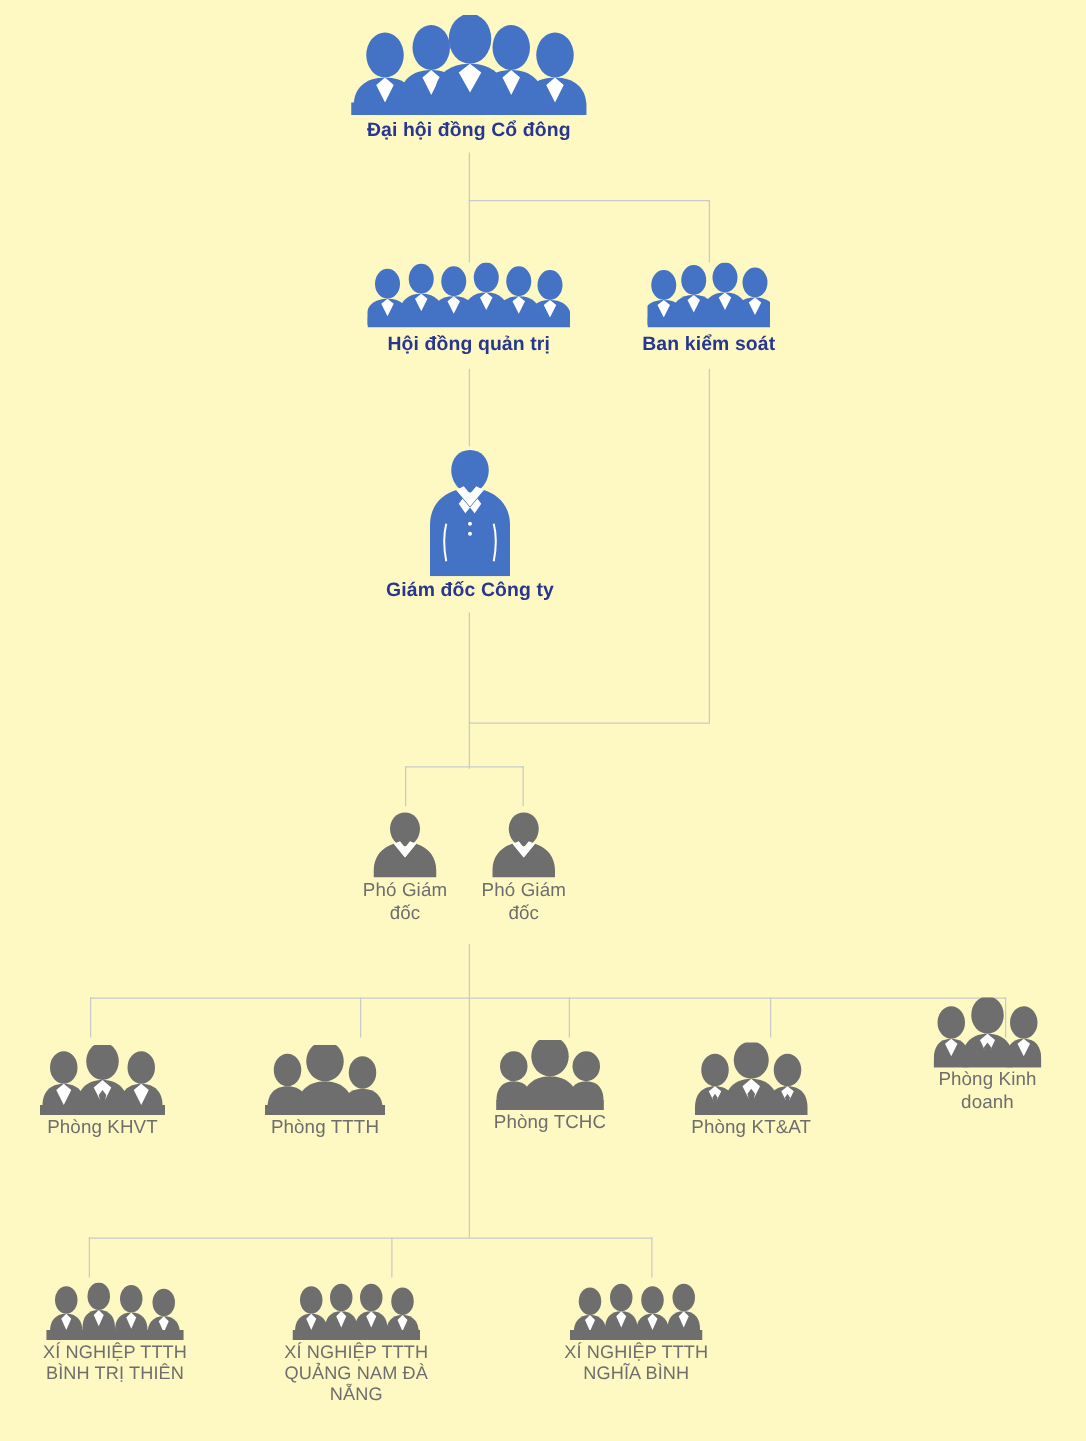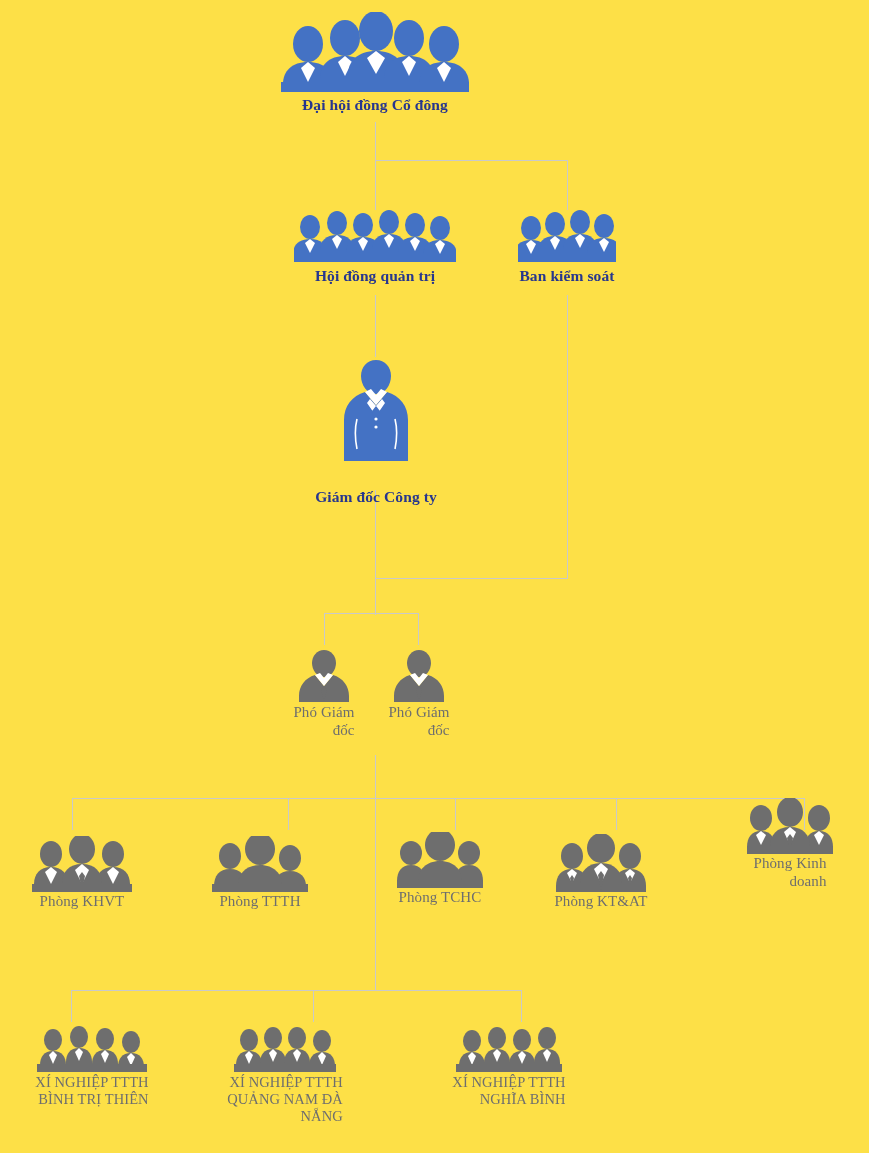--- a/index.html
+++ b/index.html
@@ -6,22 +6,21 @@
   body{
     font-family:"Liberation Sans","DejaVu Sans",sans-serif;
     -webkit-font-smoothing:antialiased;
   }
   #chart{
     position:relative;
     width:869px;
     height:1153px;
     margin:0;
     overflow:hidden;
-    background:#fde047;
-    font-family:Liberation Serif, serif;
+    background:#fef9c3;
   }
   
   .ln{position:absolute;background:#c9c9c9;}
   .ln.v{width:1px;}
   .ln.h{height:1px;}
 
   
   .node{
     position:absolute;
     display:flex;
@@ -29,21 +28,21 @@
     align-items:center;
     text-align:center;
   }
   .node .icon{display:block;line-height:0;}
   .node .lbl{
     white-space:pre-line;
     line-height:1.18;
     letter-spacing:.1px;
   }
   .blue .lbl{color:#27368e;font-weight:bold;}
-  .gray .lbl{color:#6e6e6e;font-weight:normal;text-align:right;}
+  .gray .lbl{color:#6e6e6e;font-weight:normal;}
 
   
   .t-assembly .lbl{font-size:15.5px;margin-top:4px;}
   .t-board .lbl{font-size:15.5px;margin-top:5px;}
   .t-director .lbl{font-size:15.5px;margin-top:3px;}
   .t-deputy .lbl{font-size:15px;margin-top:2px;}
   .t-dept .lbl{font-size:15px;margin-top:1px;}
   .t-unit .lbl{font-size:14.5px;margin-top:2px;}
 </style>
 </head>
@@ -157,21 +156,21 @@
           <ellipse cx="86" cy="16" rx="10" ry="12"></ellipse>
           <path d="M86 28c-11 0-17 6-17 15v7h34v-7c0-9-6-15-17-15z"></path>
           <path d="M86 28l-5 4 5 10 5-10z" fill="#ffffff"></path>
           <rect x="0" y="44" width="98" height="8"></rect>
         </g>
       </svg>
     </span>
     <span class="lbl">Ban kiểm soát</span>
   </div>
 
-  <div class="node blue t-director" style="left:286px;top:357px;width:180px;gap:24px;">
+  <div class="node blue t-director" style="left:286px;top:357px;width:180px;">
     <span class="icon">
       <svg width="74" height="104" viewBox="0 0 74 104" xmlns="http://www.w3.org/2000/svg">
         <g fill="#4472c4">
 
           <path d="M37 3c-9 0-15 7-15 16s6 18 15 18 15-9 15-18S46 3 37 3z"></path>
 
           <path d="M26 35C13 39 5 49 5 63v41h64V63c0-14-8-24-21-28l-11 13-11-13z"></path>
 
           <path d="M26 35l11 13 11-13-6-3-5 6-5-6z" fill="#ffffff"></path>
           <path d="M31 42l6 7 6-7 3 4-9 13-9-13z" fill="#ffffff"></path>

